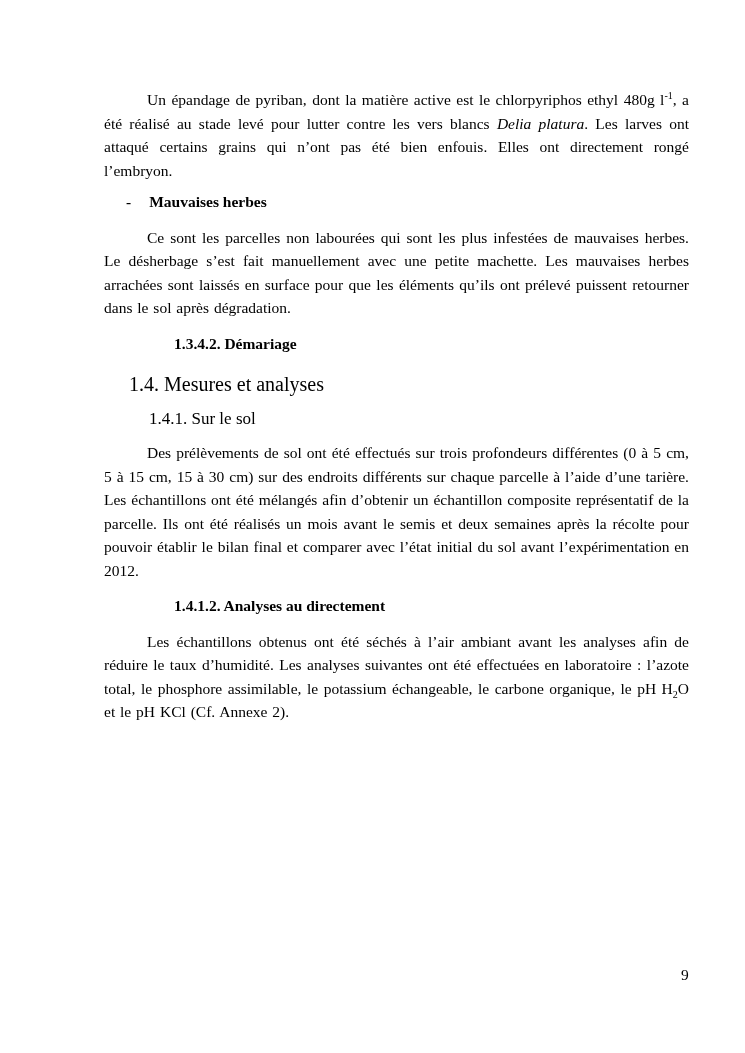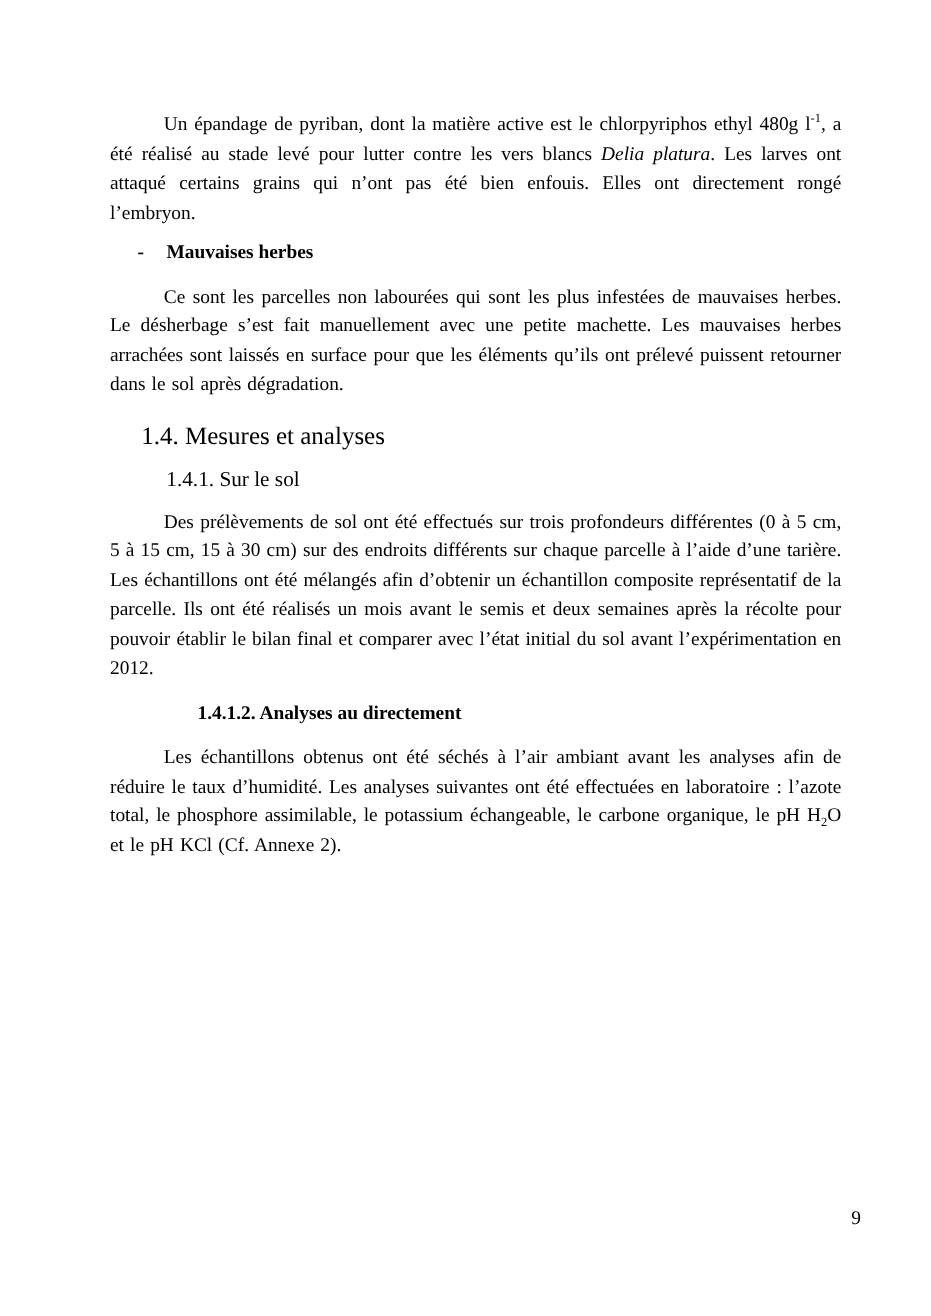--- a/index.html
+++ b/index.html
@@ -8,21 +8,21 @@
     width: 745px;
     height: 1053px;
     position: relative;
     font-family: "Liberation Serif", "DejaVu Serif", serif;
     color: #000000;
     overflow: hidden;
   }
   .page-content {
     position: absolute;
     top: 88px;
-    left: 88px;
+    left: 104px;
     width: 585px;
   }
   .para {
     font-size: 15.5px;
     line-height: 23.5px;
     text-align: justify;
     text-indent: 43px;
     margin-bottom: 8px;
     word-spacing: 1px;
   }
@@ -75,20 +75,21 @@
 <body>
 
 <div class="page-content">
 
   <p class="para"><span>Un épandage de pyriban, dont la matière active est le chlorpyriphos ethyl 480g l</span><sup class="sup-run">-1</sup><span>, a été réalisé au stade levé pour lutter contre les vers blancs </span><em class="italic-run">Delia platura</em><span>. Les larves ont attaqué certains grains qui n’ont pas été bien enfouis. Elles ont directement rongé l’embryon.</span></p>
 
   <p class="list-item"><span class="marker">-</span><span class="list-text">Mauvaises herbes</span></p>
 
   <p class="para">Ce sont les parcelles non labourées qui sont les plus infestées de mauvaises herbes. Le désherbage s’est fait manuellement avec une petite machette. Les mauvaises herbes arrachées sont laissés en surface pour que les éléments qu’ils ont prélevé puissent retourner dans le sol après dégradation.</p>
 
+  <h4 class="h-sub">1.3.4.2. Démariage</h4>
 
 
   <h2 class="h-main">1.4. Mesures et analyses</h2>
 
   <h3 class="h-mid">1.4.1. Sur le sol</h3>
 
 
   <p class="para">Des prélèvements de sol ont été effectués sur trois profondeurs différentes (0 à 5 cm, 5 à 15 cm, 15 à 30 cm) sur des endroits différents sur chaque parcelle à l’aide d’une tarière. Les échantillons ont été mélangés afin d’obtenir un échantillon composite représentatif de la parcelle. Ils ont été réalisés un mois avant le semis et deux semaines après  la récolte pour pouvoir établir le bilan final et comparer avec l’état initial du sol avant l’expérimentation en 2012.</p>
 
   <h4 class="h-sub">1.4.1.2. Analyses au directement</h4>

